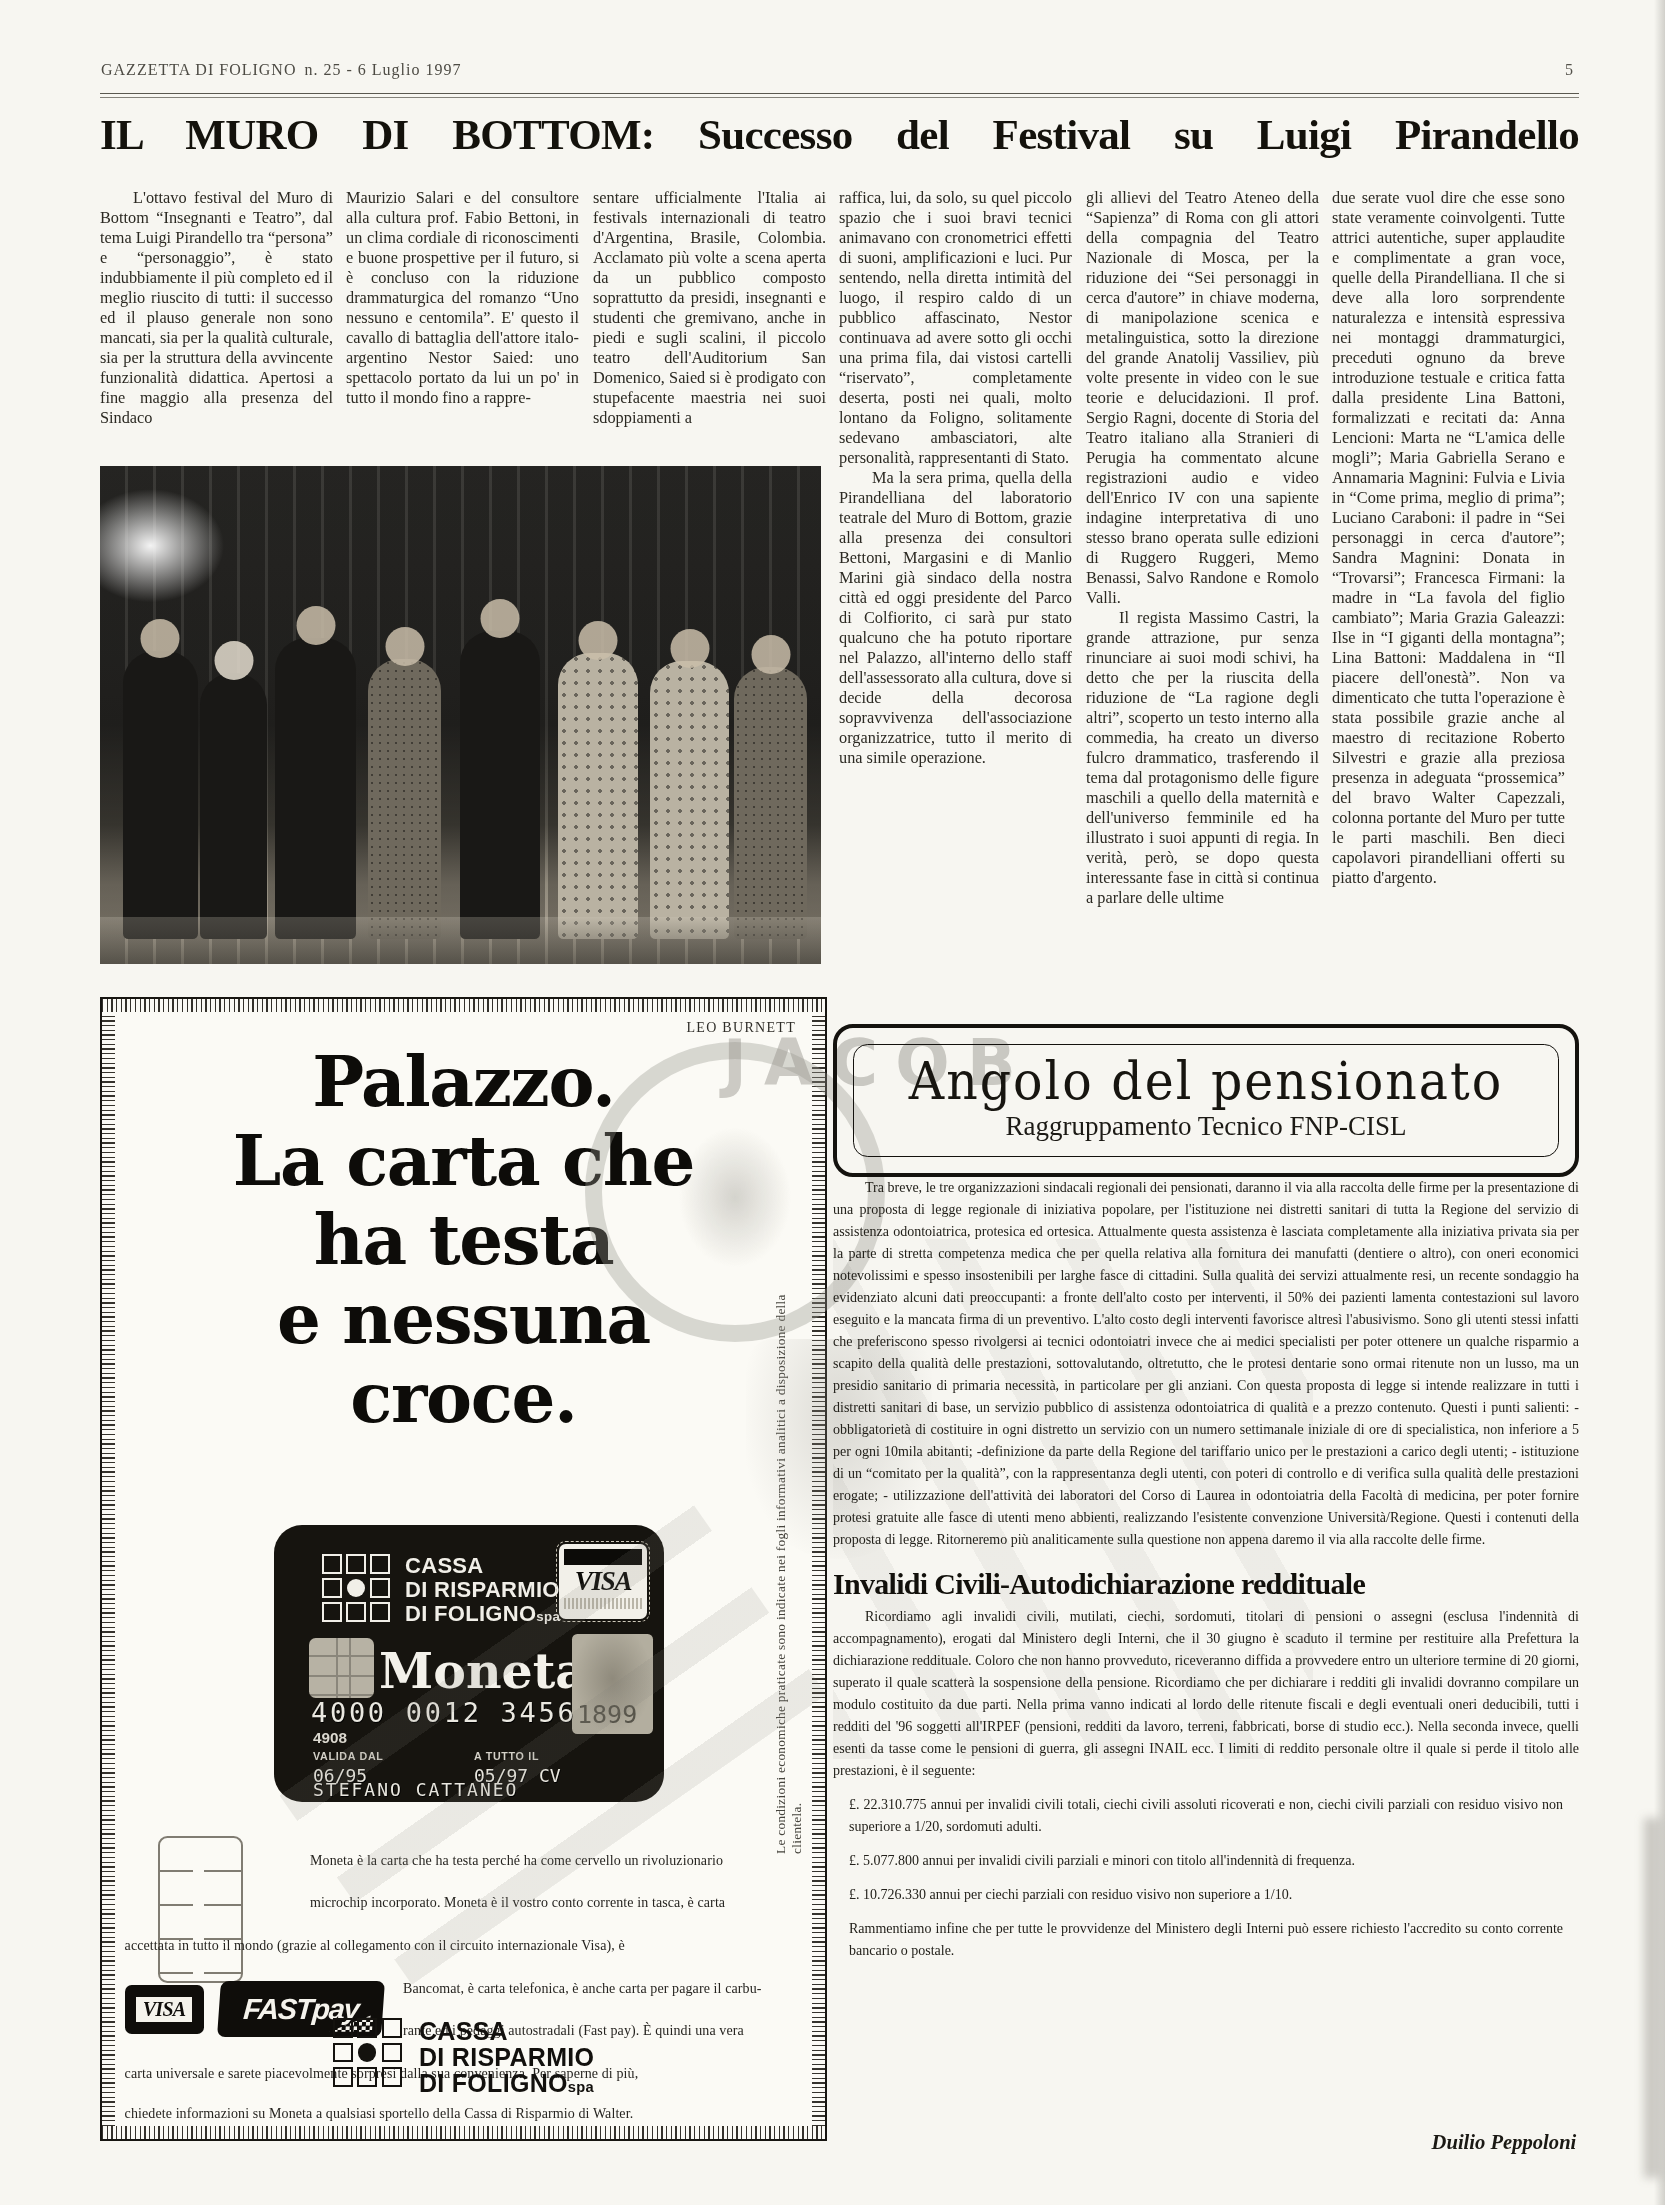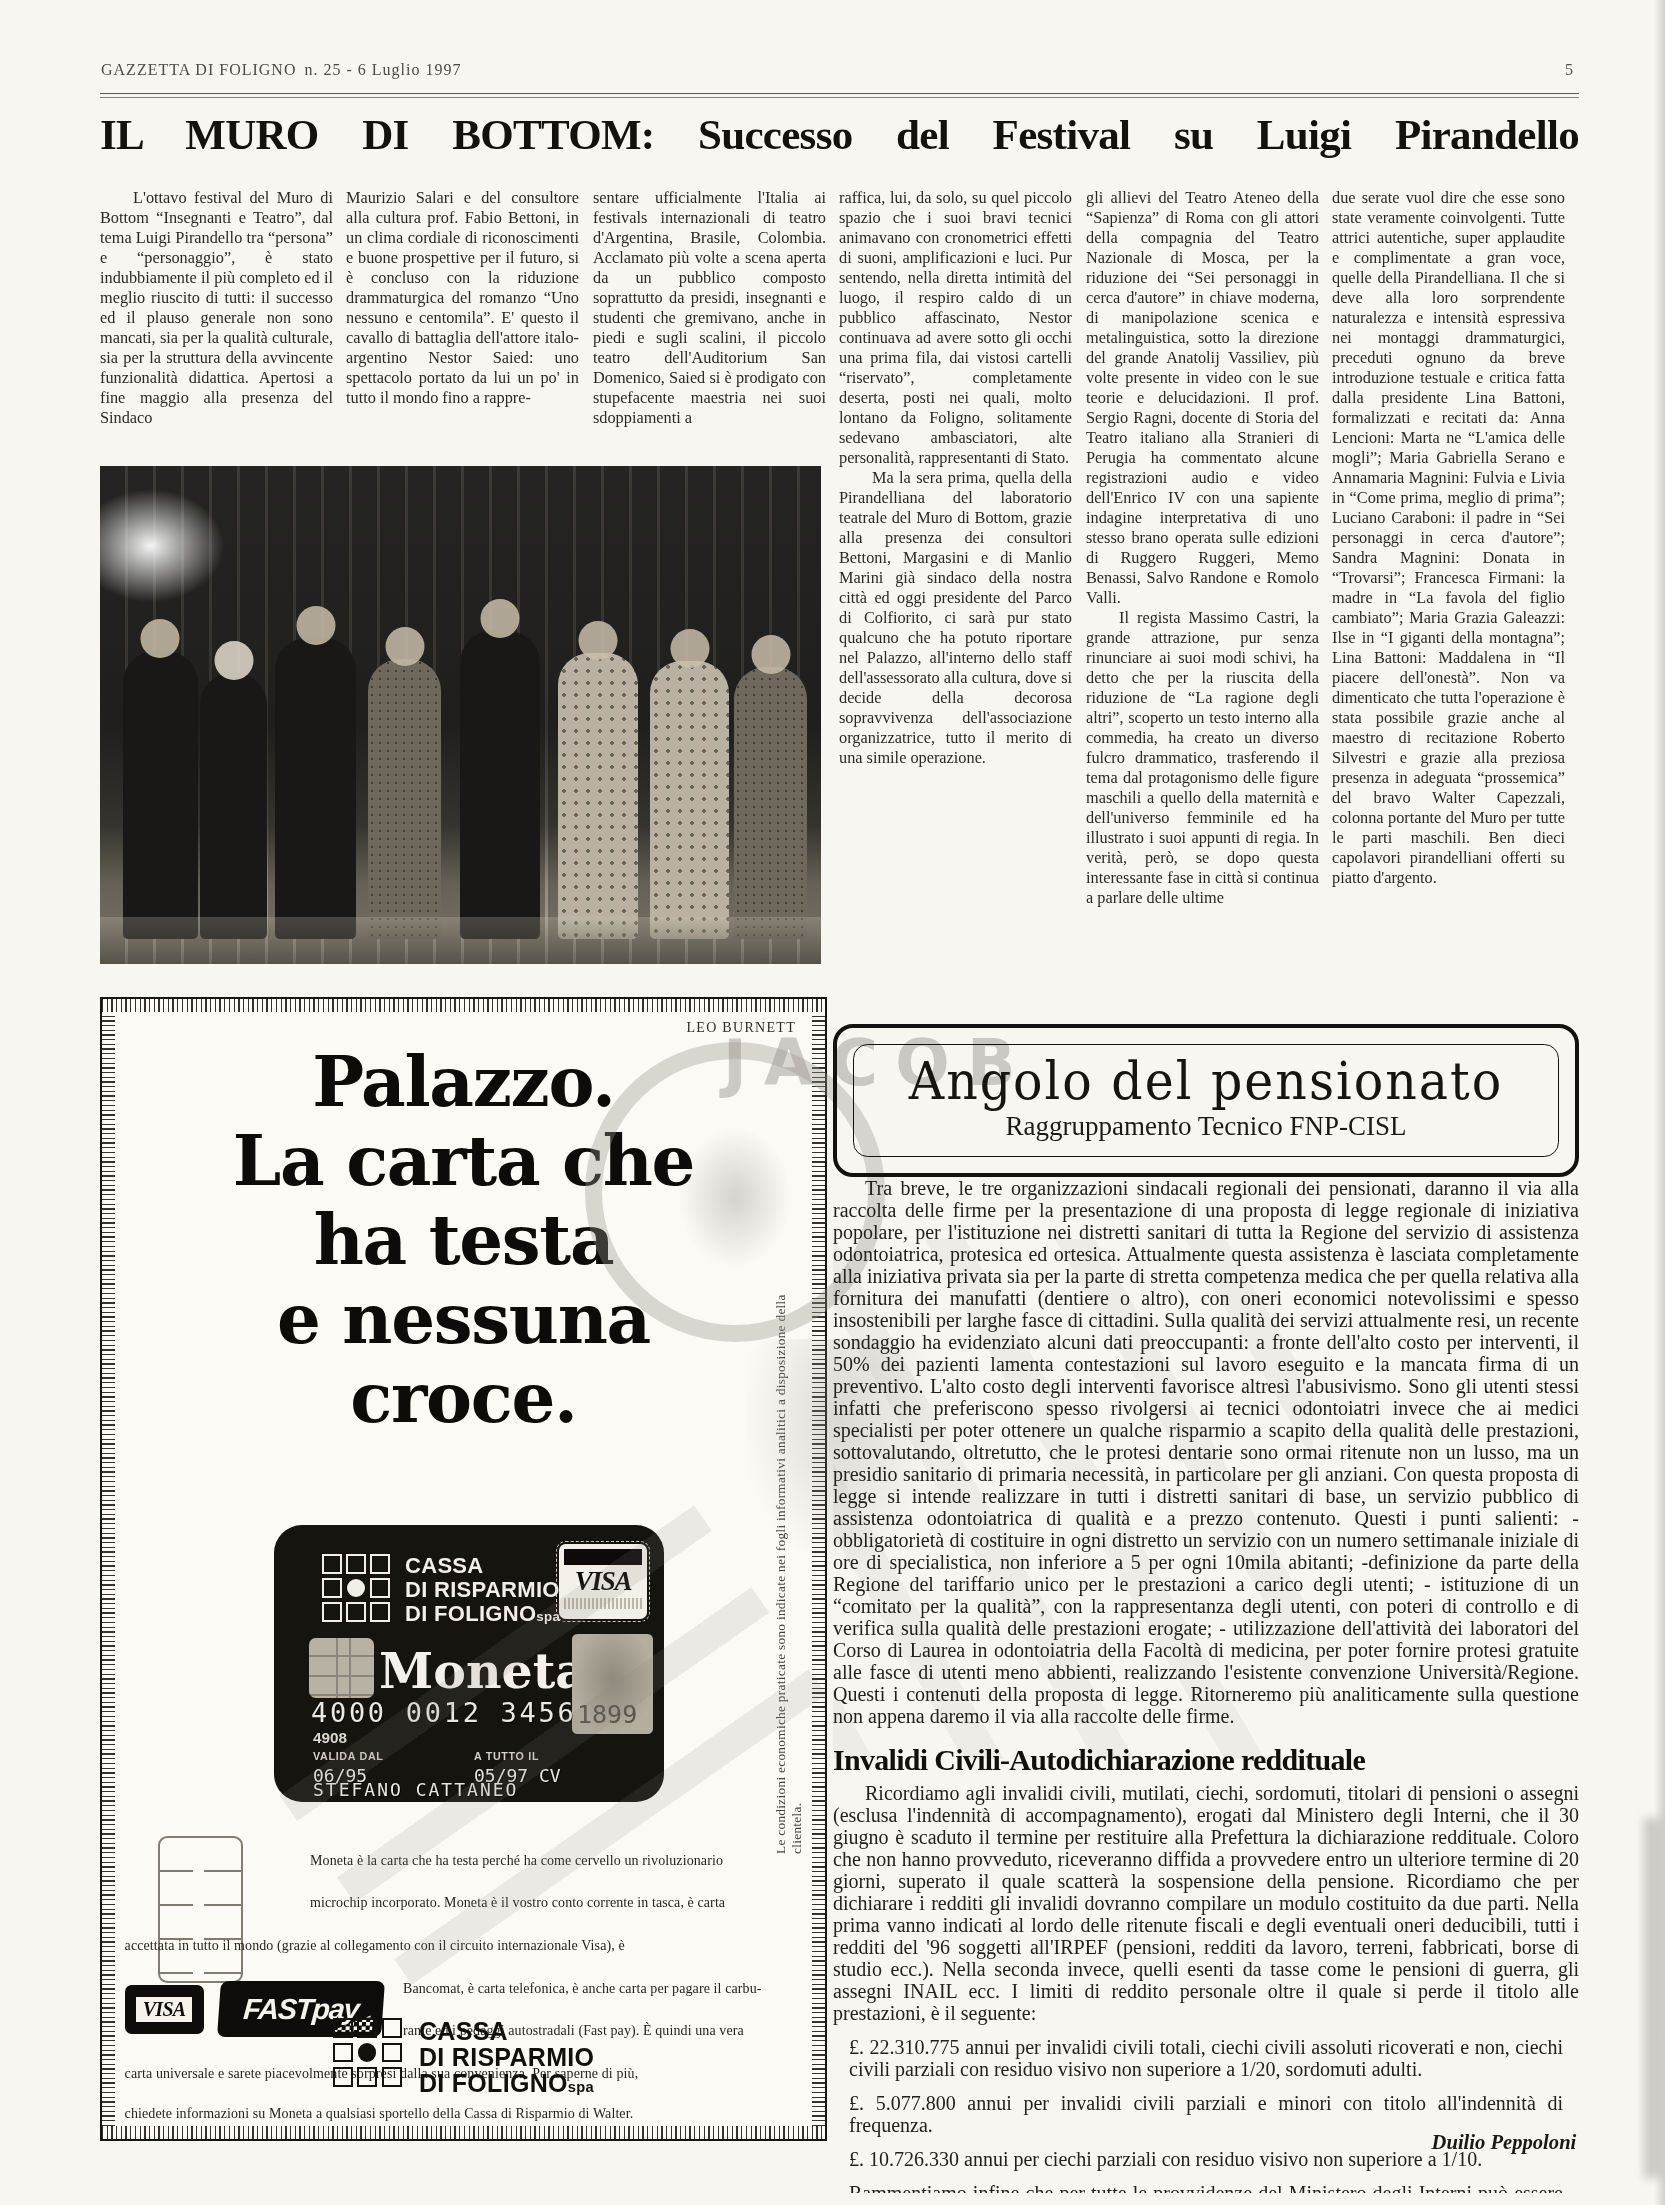--- a/index.html
+++ b/index.html
@@ -151,21 +151,21 @@
 
   
   .rcol{position:absolute;left:833px;top:1024px;width:746px;height:1169px;z-index:4;overflow:hidden;}
   .pens-box{border:4px solid #14120e;border-radius:20px;padding:16px;background:transparent;}
   .pens-box-inner{border:1.3px solid #14120e;border-radius:14.7px;text-align:center;padding:10.7px 5.3px 13.3px;}
   .pens-title{font-family:"DejaVu Serif",serif;font-size:49px;line-height:1.08;color:#171510;
               letter-spacing:2px;transform:scaleY(1.08);}
   .pens-sub{font-size:27px;color:#1c1a15;margin-top:2.7px;}
   .art-title{font-weight:bold;font-size:30px;letter-spacing:-0.7px;color:#12100b;
              margin:16px 0 5.3px;white-space:nowrap;}
-  .rbody{font-size:20px;line-height:22px;text-align:justify;color:#23211b;}
+  .rbody{font-size:14px;line-height:22px;text-align:justify;color:#23211b;}
   .rbody p{margin:0;text-indent:32px;}
   .lire-list p.lire-item{margin:12px 16px 0;text-indent:0;padding-left:0;}
   .signature{position:absolute;right:2.7px;bottom:39px;font-style:italic;font-weight:bold;
              font-size:20.6px;color:#1b1914;}
 </style>
 </head>
 <body>
 
 <div class="page">
 

